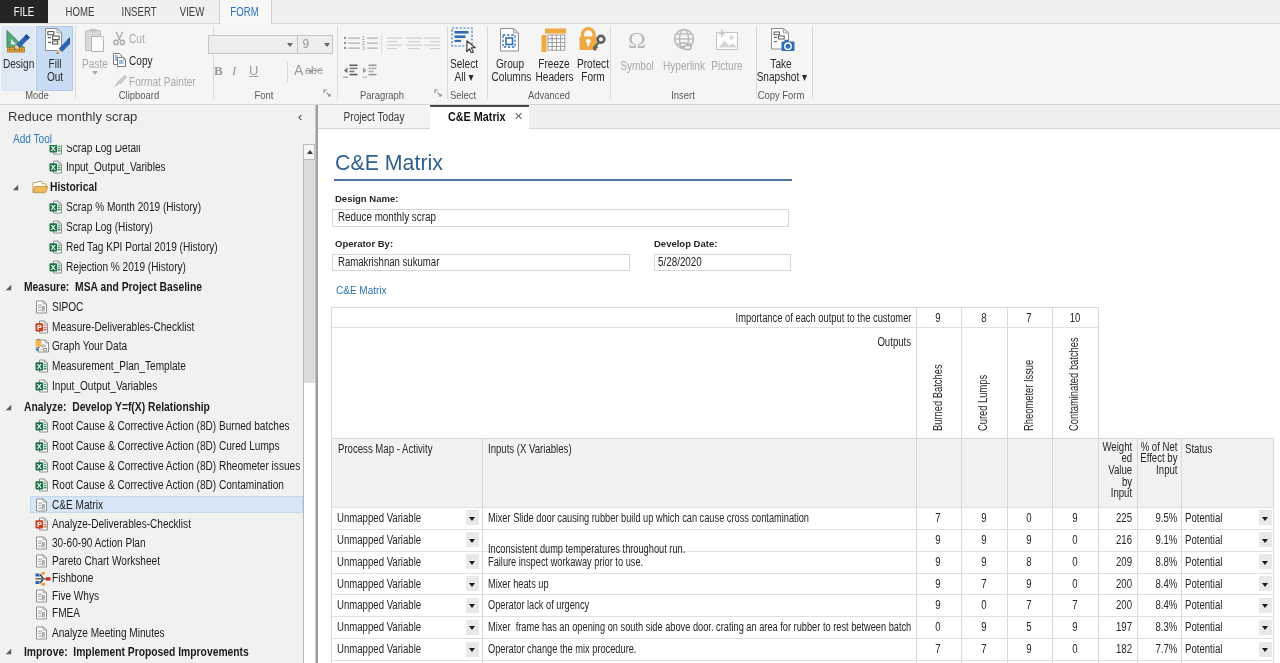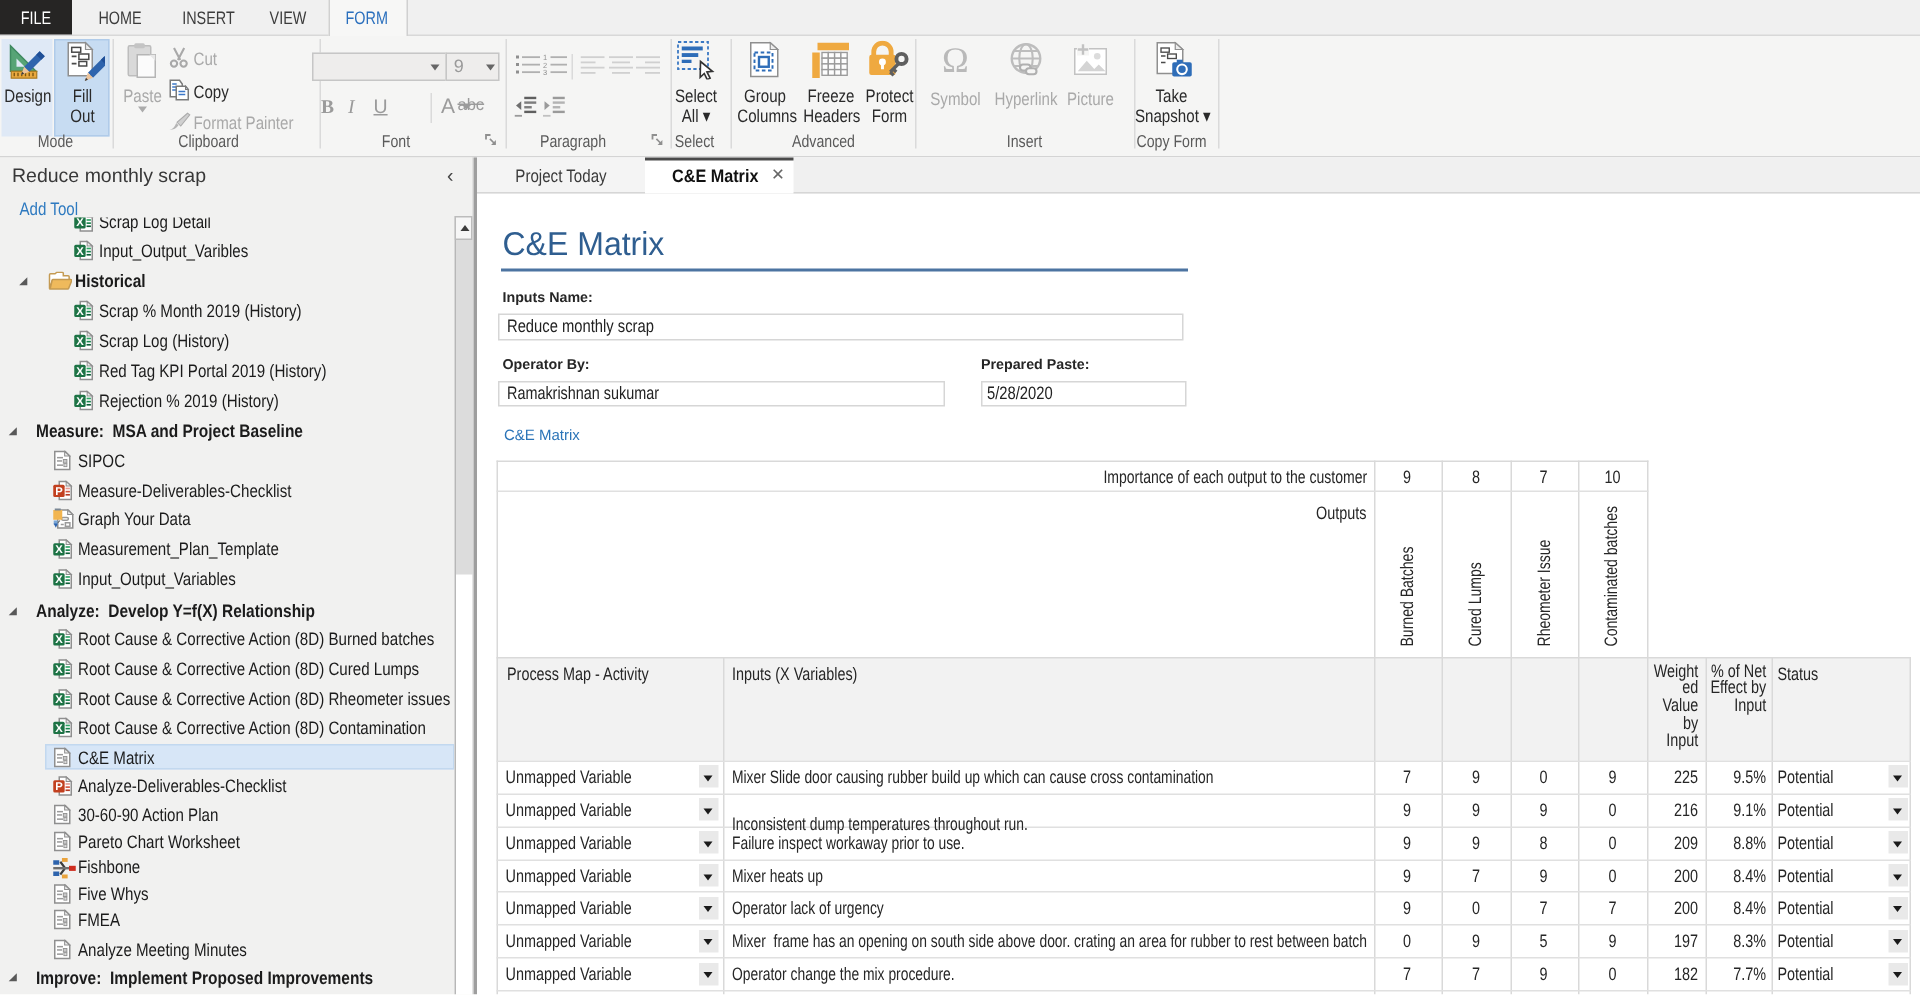--- a/index.html
+++ b/index.html
@@ -655,27 +655,27 @@
 
 <div class="a" id="doc"></div>
 <div class="a" style="left:318px;top:105px;width:962px;height:23px;background:#f0f0f0;border-bottom:1px solid #d6d6d6;box-sizing:content-box;"></div>
 <div class="a" style="left:318px;top:105px;width:112px;height:23px;background:#f4f4f4;border-right:1px solid #d6d6d6;"></div>
 <div class="tc" style="left:318px;top:110px;width:112px;font-size:12px;color:#3a3a3a;transform:scaleX(.84);">Project Today</div>
 <div class="a" style="left:430px;top:105px;width:99px;height:24px;background:#fff;border-top:2px solid #4a4a4a;box-sizing:border-box;"></div>
 <div class="t" style="left:448px;top:110px;font-size:12px;font-weight:bold;color:#111;transform:scaleX(.9);">C&amp;E Matrix</div>
 <div class="t" style="left:514px;top:110px;font-size:11px;color:#666;">✕</div>
 <div class="t" style="left:335px;top:149.5px;font-size:22px;color:#2f5e90;transform:scaleX(.97);">C&amp;E Matrix</div>
 <div class="a" style="left:334px;top:179px;width:458px;height:2px;background:#4d74a1;"></div>
-<div class="t" style="left:335px;top:192.5px;font-size:9.5px;font-weight:bold;color:#262626;">Inputs Name:</div>
+<div class="t" style="left:335px;top:192.5px;font-size:9.5px;font-weight:bold;color:#262626;">Design Name:</div>
 <div class="input" style="left:332px;top:209px;width:455px;height:16px;"></div>
 <div class="t" style="left:338px;top:210px;font-size:12px;color:#222;transform:scaleX(.82);">Reduce monthly scrap</div>
 <div class="t" style="left:335px;top:238px;font-size:9.5px;font-weight:bold;color:#262626;">Operator By:</div>
 <div class="input" style="left:332px;top:254px;width:296px;height:15px;"></div>
 <div class="t" style="left:338px;top:254.5px;font-size:12px;color:#222;transform:scaleX(.80);">Ramakrishnan sukumar</div>
-<div class="t" style="left:654px;top:238px;font-size:9.5px;font-weight:bold;color:#262626;">Prepared Paste:</div>
+<div class="t" style="left:654px;top:238px;font-size:9.5px;font-weight:bold;color:#262626;">Develop Date:</div>
 <div class="input" style="left:654px;top:254px;width:135px;height:15px;"></div>
 <div class="t" style="left:657.5px;top:254.5px;font-size:12px;color:#222;transform:scaleX(.82);">5/28/2020</div>
 <div class="t" style="left:336px;top:284.5px;font-size:10px;color:#2b74b8;">C&amp;E Matrix</div>
 <div class="a" style="left:330.5px;top:437.5px;width:943px;height:69.5px;background:#f2f2f2;"></div>
 <div class="vline" style="left:330.5px;top:306.5px;height:131.0px;background:#d9d9d9;"></div>
 <div class="vline" style="left:915.5px;top:306.5px;height:131.0px;background:#d9d9d9;"></div>
 <div class="vline" style="left:961px;top:306.5px;height:131.0px;background:#d9d9d9;"></div>
 <div class="vline" style="left:1006.5px;top:306.5px;height:131.0px;background:#d9d9d9;"></div>
 <div class="vline" style="left:1052px;top:306.5px;height:131.0px;background:#d9d9d9;"></div>
 <div class="vline" style="left:1097.5px;top:306.5px;height:131.0px;background:#d9d9d9;"></div>

